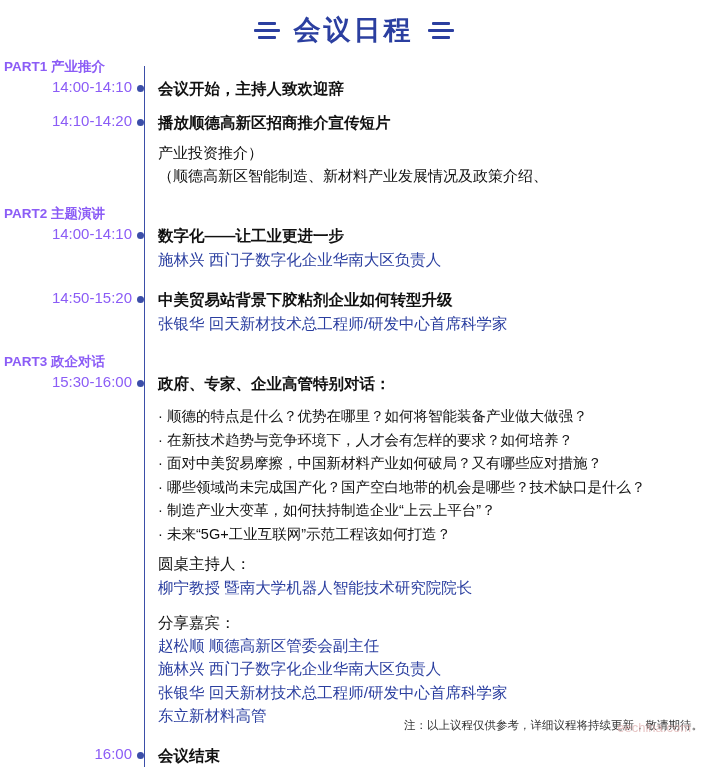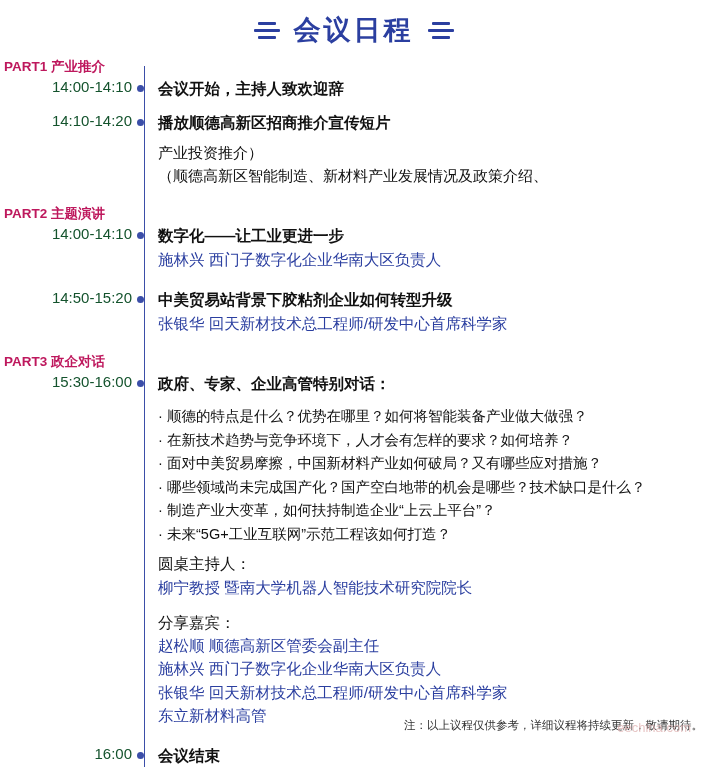--- a/index.html
+++ b/index.html
@@ -71,30 +71,30 @@
   }
   .left-col {
     width: 138px;
     flex: 0 0 138px;
     text-align: right;
     padding-right: 6px;
     box-sizing: border-box;
     position: relative;
   }
   .part-label {
-    color: #be185d;
+    color: #8b5cf6;
     font-size: 13.5px;
     font-weight: bold;
     white-space: nowrap;
     text-align: left;
     padding-left: 4px;
   }
   .time {
     font-size: 15px;
-    color: #14532d;
+    color: #8b5cf6;
     white-space: nowrap;
     padding-left: 41px;
   }
   .dot-col {
     width: 12px;
     flex: 0 0 12px;
     position: relative;
   }
   .dot {
     position: absolute;

